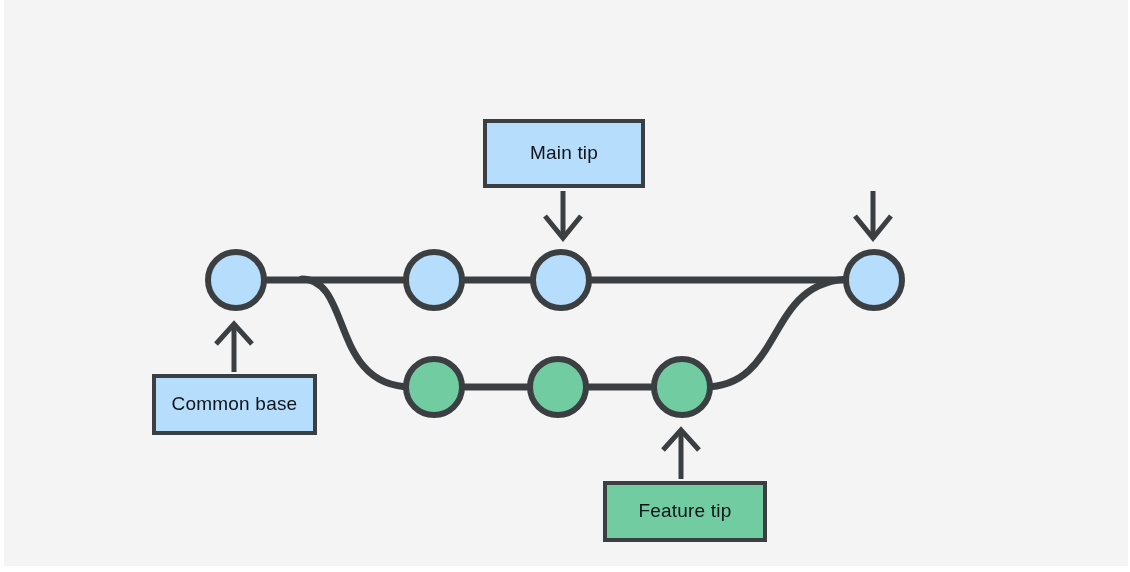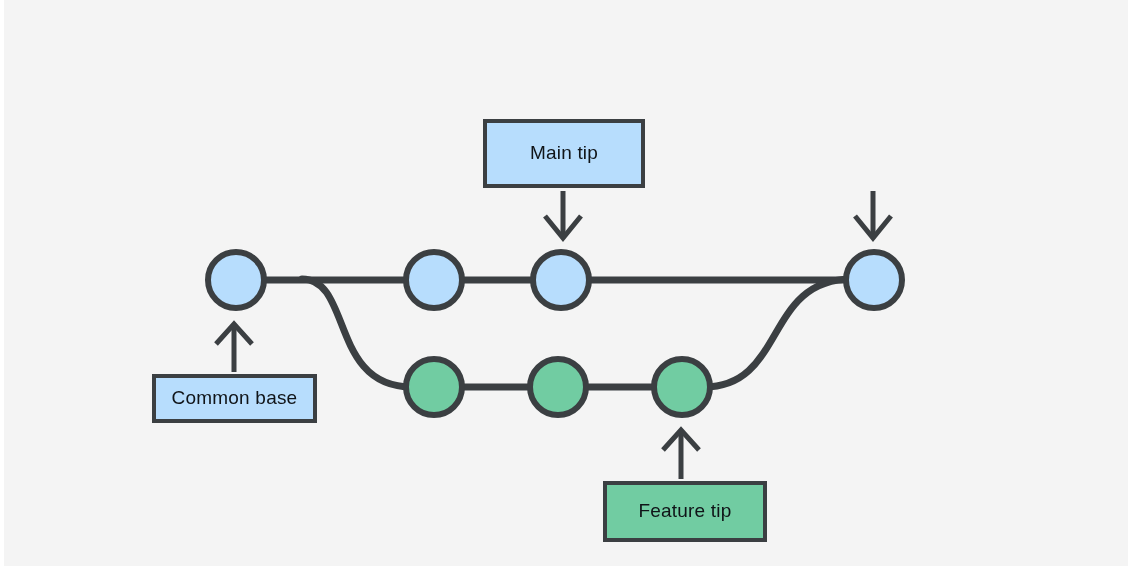--- a/index.html
+++ b/index.html
@@ -102,21 +102,21 @@
         <polyline points="855,216 873,238 891,216" fill="none" stroke-width="5" stroke="#3b3f42"></polyline>
       </g>
 
       <g>
         <line x1="681" y1="479" x2="681" y2="432" stroke="#3b3f42"></line>
         <polyline points="663,450 681,430 699,450" fill="none" stroke-width="5" stroke="#3b3f42"></polyline>
       </g>
     </g>
   </svg>
 
-  <div class="label-box blue" style="left: 152px; top: 374px; width: 165px; height: 49px; border-color: rgb(59, 63, 66); color: rgb(16, 20, 24); background: rgb(183, 221, 253);">
+  <div class="label-box blue" style="left: 152px; top: 374px; width: 165px; height: 61px; border-color: rgb(59, 63, 66); color: rgb(16, 20, 24); background: rgb(183, 221, 253);">
     <span class="label-text">Common base</span>
   </div>
 
   <div class="label-box blue" style="left: 483px; top: 119px; width: 162px; height: 69px; border-color: rgb(59, 63, 66); color: rgb(16, 20, 24); background: rgb(183, 221, 253);">
     <span class="label-text">Main tip</span>
   </div>
 
 
   <div class="label-box green" style="left: 603px; top: 481px; width: 164px; height: 61px; border-color: rgb(59, 63, 66); color: rgb(16, 20, 24); background: rgb(113, 204, 162);">
     <span class="label-text">Feature tip</span>

